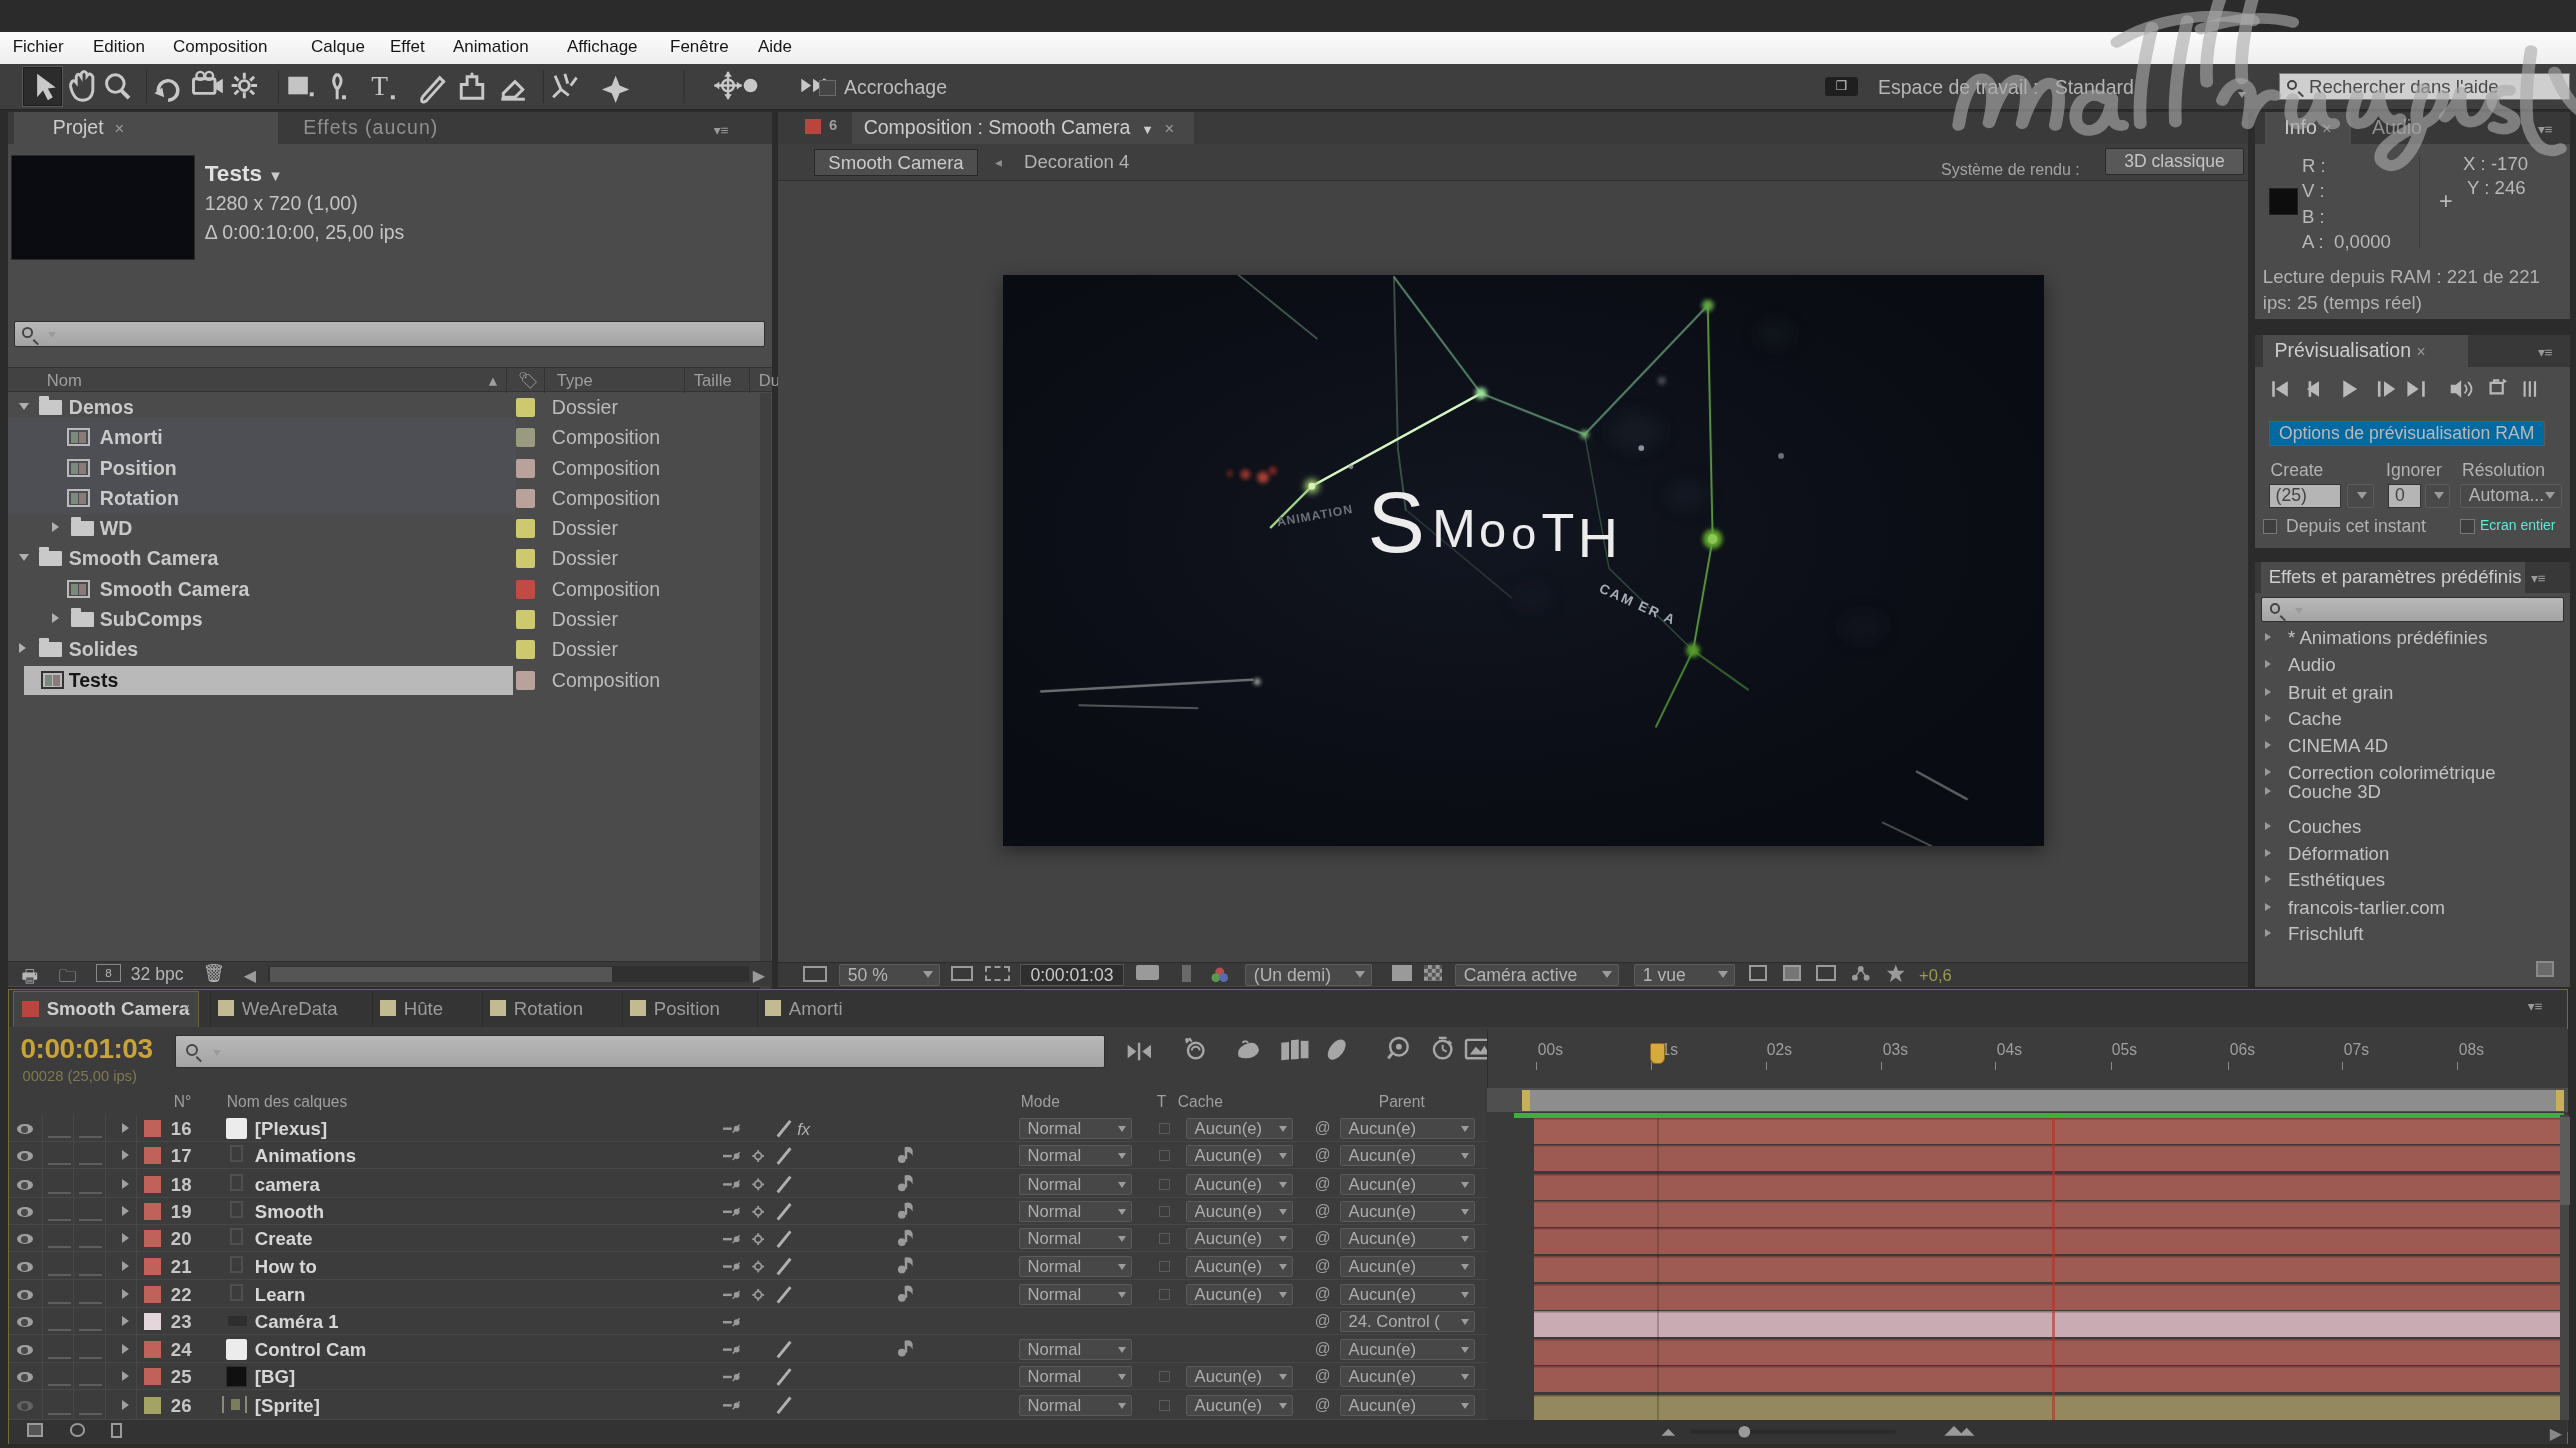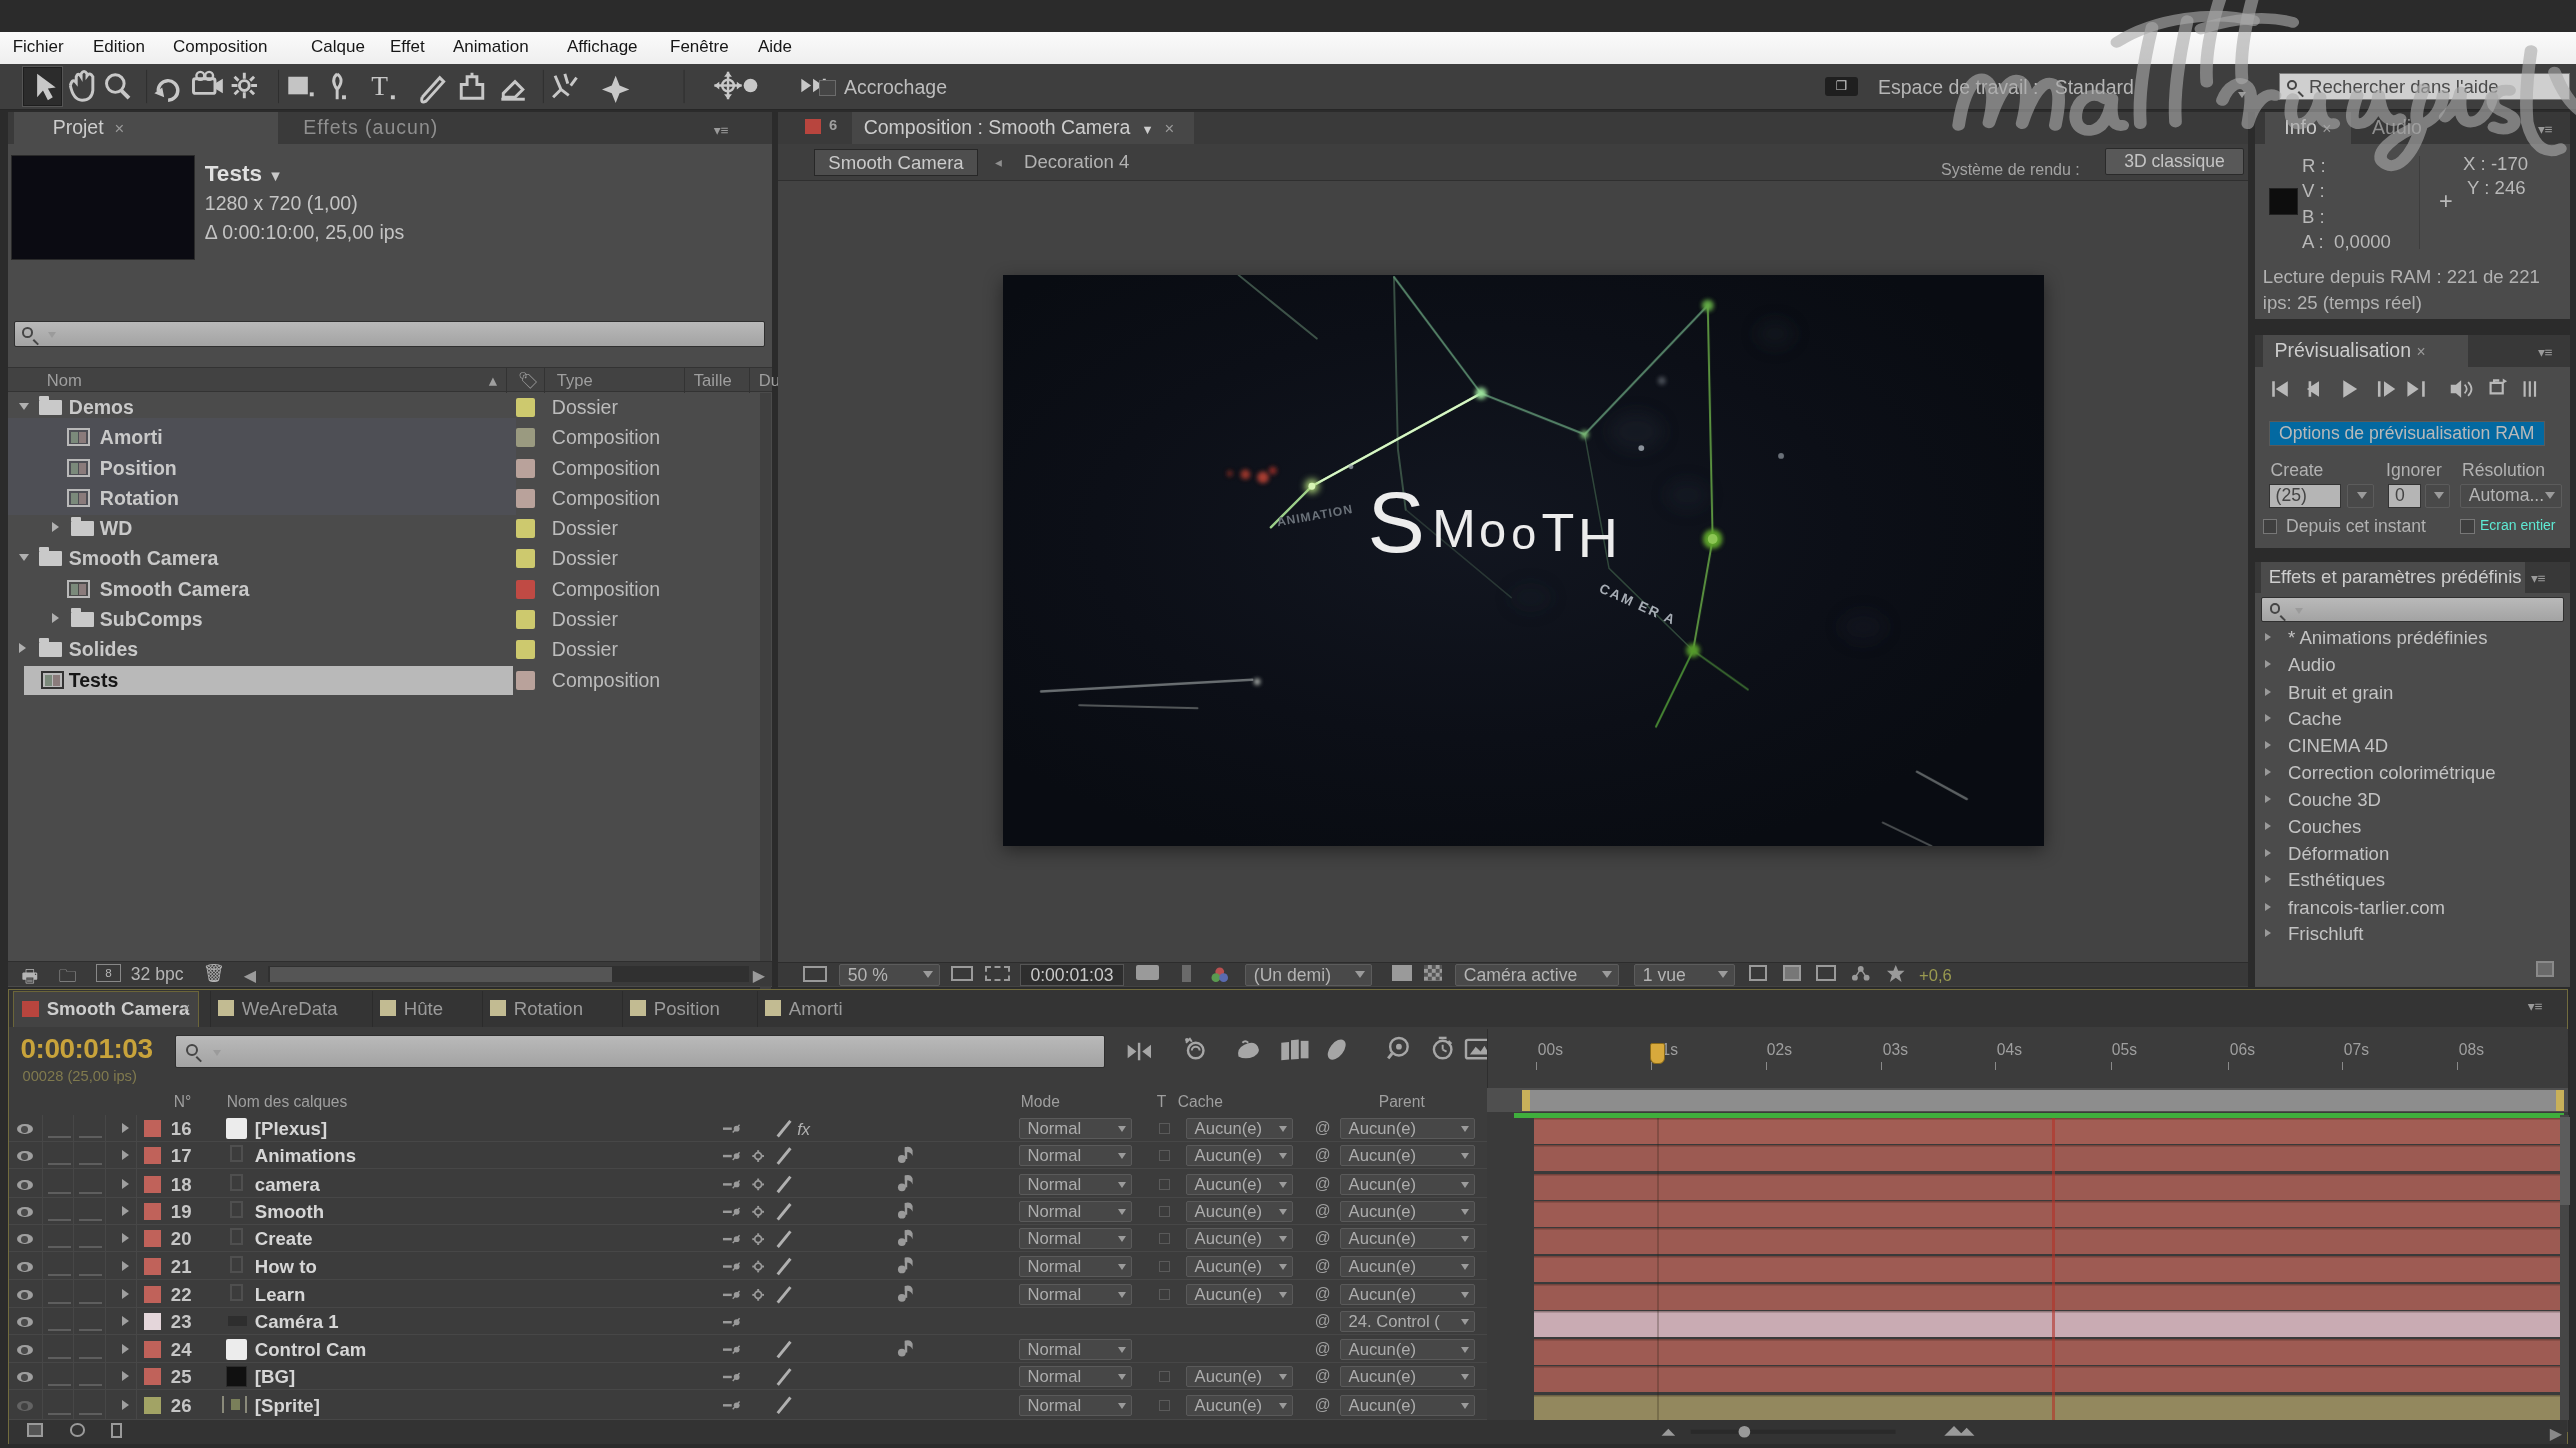--- a/index.html
+++ b/index.html
@@ -469,21 +469,21 @@
             <span class="etext">Cache</span>
           </div>
        <div class="erow" style="top:108px">
             <span class="tri-r tr2"></span>
             <span class="etext">CINEMA 4D</span>
           </div>
        <div class="erow" style="top:135px">
             <span class="tri-r tr2"></span>
             <span class="etext">Correction colorimétrique</span>
           </div>
-       <div class="erow" style="top:162px">
+       <div class="erow" style="top:154px">
             <span class="tri-r tr2"></span>
             <span class="etext">Couche 3D</span>
           </div>
        <div class="erow" style="top:189px">
             <span class="tri-r tr2"></span>
             <span class="etext">Couches</span>
           </div>
        <div class="erow" style="top:216px">
             <span class="tri-r tr2"></span>
             <span class="etext">Déformation</span>

